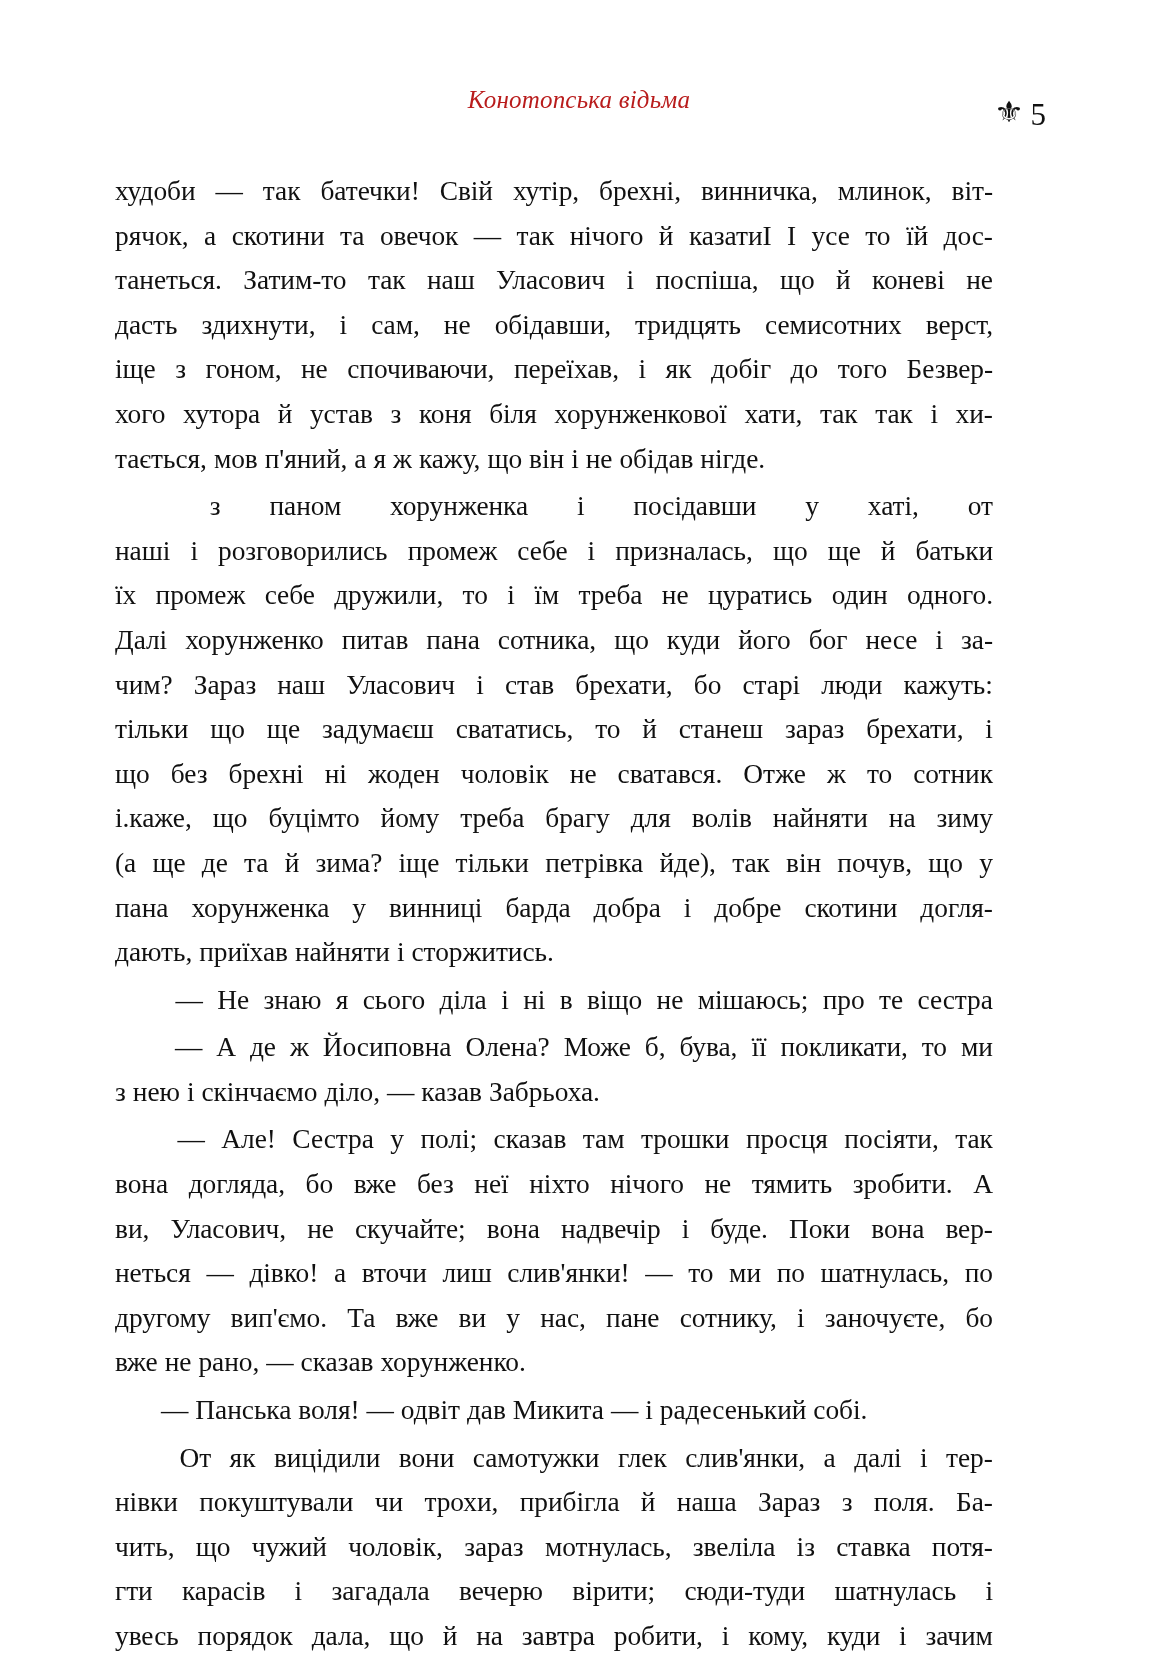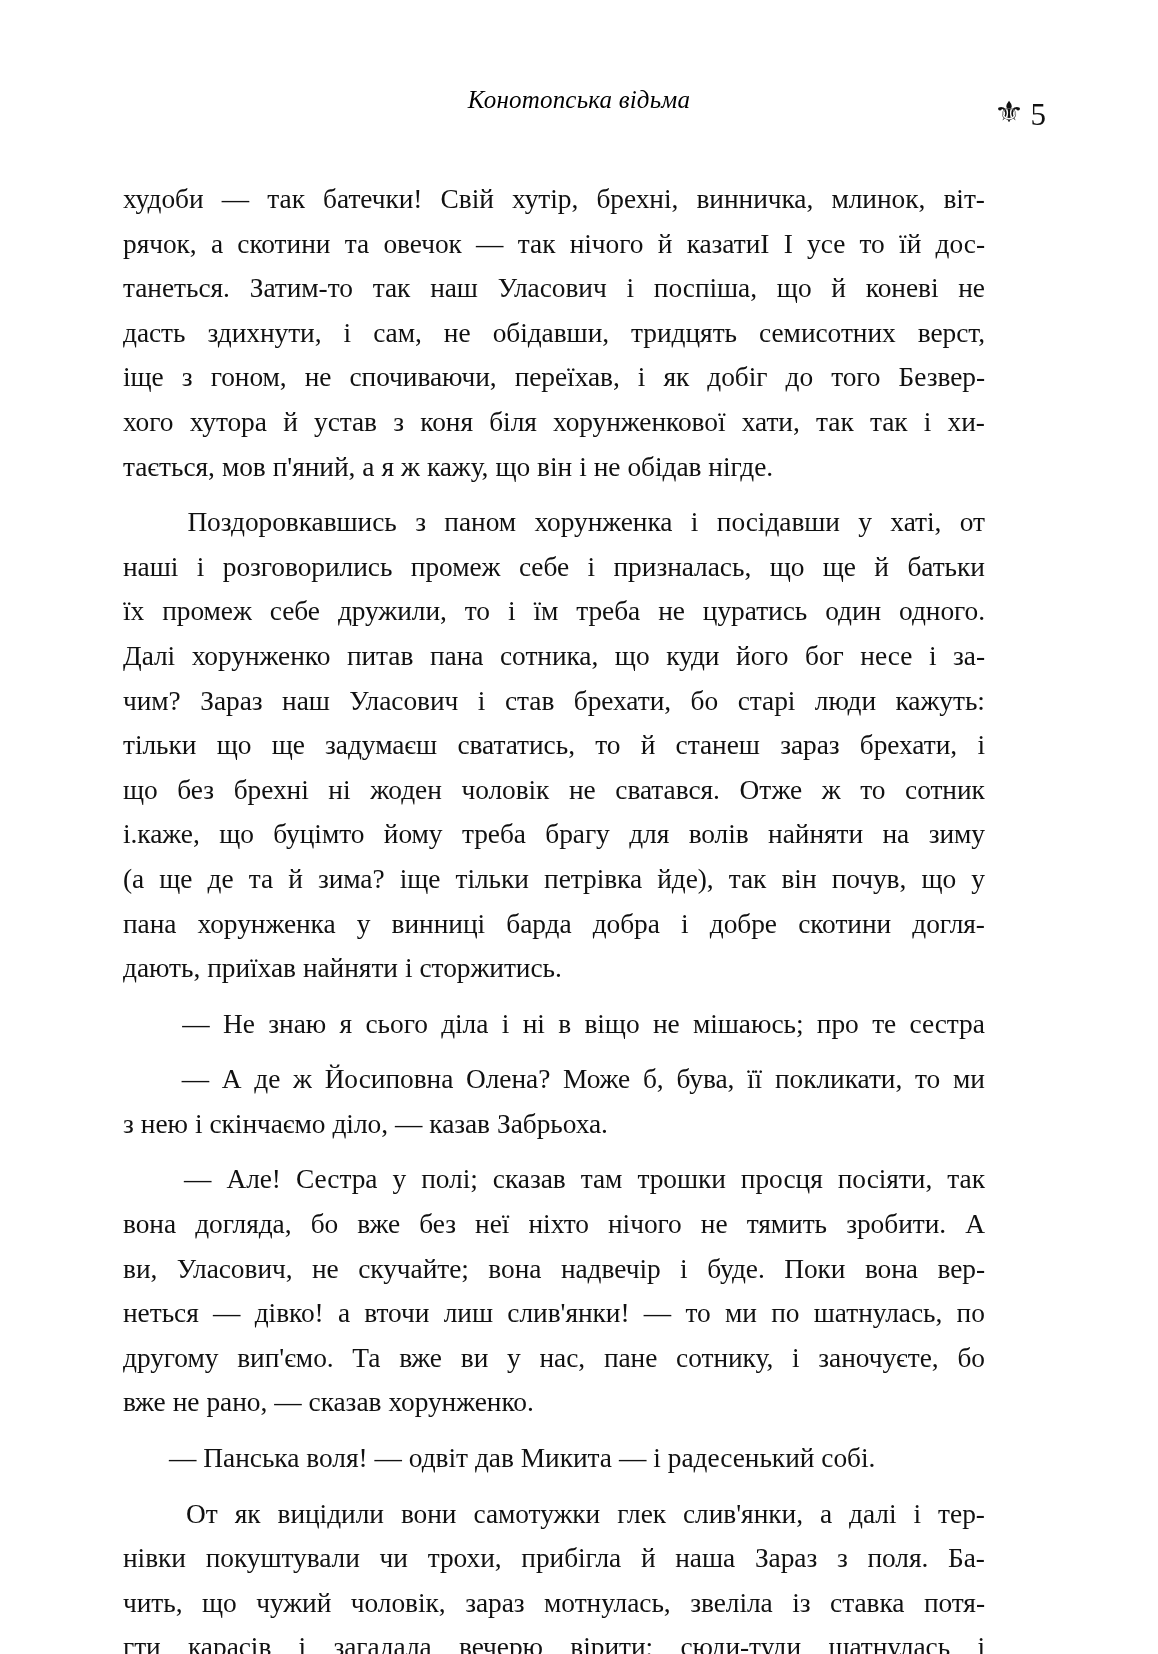--- a/index.html
+++ b/index.html
@@ -28,21 +28,21 @@
     top: 86px;
     height: 44px;
     display: flex;
     align-items: baseline;
     justify-content: center;
   }
   .running-head-title {
     font-style: italic;
     font-size: 25px;
     letter-spacing: 0.2px;
-    color: #000000;
+    color: #b91c1c;
     white-space: nowrap;
   }
   .folio {
     position: absolute;
     right: 0;
     bottom: 0;
     display: flex;
     align-items: center;
     gap: 9px;
     line-height: 1;
@@ -60,21 +60,21 @@
   }
 
   
   .text-block {
     position: absolute;
     left: 112px;
     top: 166px;
     width: 884px;
   }
   .para {
-    margin: 11px;
+    margin: 3px;
     font-size: 27.4px;
     line-height: 44.6px;
     text-align: justify;
     text-align-last: left;
     letter-spacing: -0.05px;
     word-spacing: 0.2px;
     hyphens: none;
   }
   .para .ln {
     display: block;
@@ -110,21 +110,21 @@
       <p class="para">
         <span class="ln j"><span>худоби</span><span>—</span><span>так</span><span>батечки!</span><span>Свій</span><span>хутір,</span><span>брехні,</span><span>винничка,</span><span>млинок,</span><span>віт-</span></span>
         <span class="ln j"><span>рячок,</span><span>а</span><span>скотини</span><span>та</span><span>овечок</span><span>—</span><span>так</span><span>нічого</span><span>й</span><span>казатиI</span><span>I</span><span>усе</span><span>то</span><span>їй</span><span>дос-</span></span>
         <span class="ln j"><span>танеться.</span><span>Затим-то</span><span>так</span><span>наш</span><span>Уласович</span><span>і</span><span>поспіша,</span><span>що</span><span>й</span><span>коневі</span><span>не</span></span>
         <span class="ln j"><span>дасть</span><span>здихнути,</span><span>і</span><span>сам,</span><span>не</span><span>обідавши,</span><span>тридцять</span><span>семисотних</span><span>верст,</span></span>
         <span class="ln j"><span>іще</span><span>з</span><span>гоном,</span><span>не</span><span>спочиваючи,</span><span>переїхав,</span><span>і</span><span>як</span><span>добіг</span><span>до</span><span>того</span><span>Безвер-</span></span>
         <span class="ln j"><span>хого</span><span>хутора</span><span>й</span><span>устав</span><span>з</span><span>коня</span><span>біля</span><span>хорунженкової</span><span>хати,</span><span>так</span><span>так</span><span>і</span><span>хи-</span></span>
         <span class="ln">тається, мов п'яний, а я ж кажу, що він і не обідав нігде.</span>
       </p>
       <p class="para">
-        <span class="ln j"><span class="indent"></span><span>Поздоровкавшись</span><span>з</span><span>паном</span><span>хорунженка</span><span>і</span><span>посідавши</span><span>у</span><span>хаті,</span><span>от</span></span>
+        <span class="ln j"><span class="indent"></span><span>з</span><span>паном</span><span>хорунженка</span><span>і</span><span>посідавши</span><span>у</span><span>хаті,</span><span>от</span></span>
         <span class="ln j"><span>наші</span><span>і</span><span>розговорились</span><span>промеж</span><span>себе</span><span>і</span><span>призналась,</span><span>що</span><span>ще</span><span>й</span><span>батьки</span></span>
         <span class="ln j"><span>їх</span><span>промеж</span><span>себе</span><span>дружили,</span><span>то</span><span>і</span><span>їм</span><span>треба</span><span>не</span><span>цуратись</span><span>один</span><span>одного.</span></span>
         <span class="ln j"><span>Далі</span><span>хорунженко</span><span>питав</span><span>пана</span><span>сотника,</span><span>що</span><span>куди</span><span>його</span><span>бог</span><span>несе</span><span>і</span><span>за-</span></span>
         <span class="ln j"><span>чим?</span><span>Зараз</span><span>наш</span><span>Уласович</span><span>і</span><span>став</span><span>брехати,</span><span>бо</span><span>старі</span><span>люди</span><span>кажуть:</span></span>
         <span class="ln j"><span>тільки</span><span>що</span><span>ще</span><span>задумаєш</span><span>свататись,</span><span>то</span><span>й</span><span>станеш</span><span>зараз</span><span>брехати,</span><span>і</span></span>
         <span class="ln j"><span>що</span><span>без</span><span>брехні</span><span>ні</span><span>жоден</span><span>чоловік</span><span>не</span><span>сватався.</span><span>Отже</span><span>ж</span><span>то</span><span>сотник</span></span>
         <span class="ln j"><span>і.каже,</span><span>що</span><span>буцімто</span><span>йому</span><span>треба</span><span>брагу</span><span>для</span><span>волів</span><span>найняти</span><span>на</span><span>зиму</span></span>
         <span class="ln j"><span>(а</span><span>ще</span><span>де</span><span>та</span><span>й</span><span>зима?</span><span>іще</span><span>тільки</span><span>петрівка</span><span>йде),</span><span>так</span><span>він</span><span>почув,</span><span>що</span><span>у</span></span>
         <span class="ln j"><span>пана</span><span>хорунженка</span><span>у</span><span>винниці</span><span>барда</span><span>добра</span><span>і</span><span>добре</span><span>скотини</span><span>догля-</span></span>
         <span class="ln">дають, приїхав найняти і сторжитись.</span>

